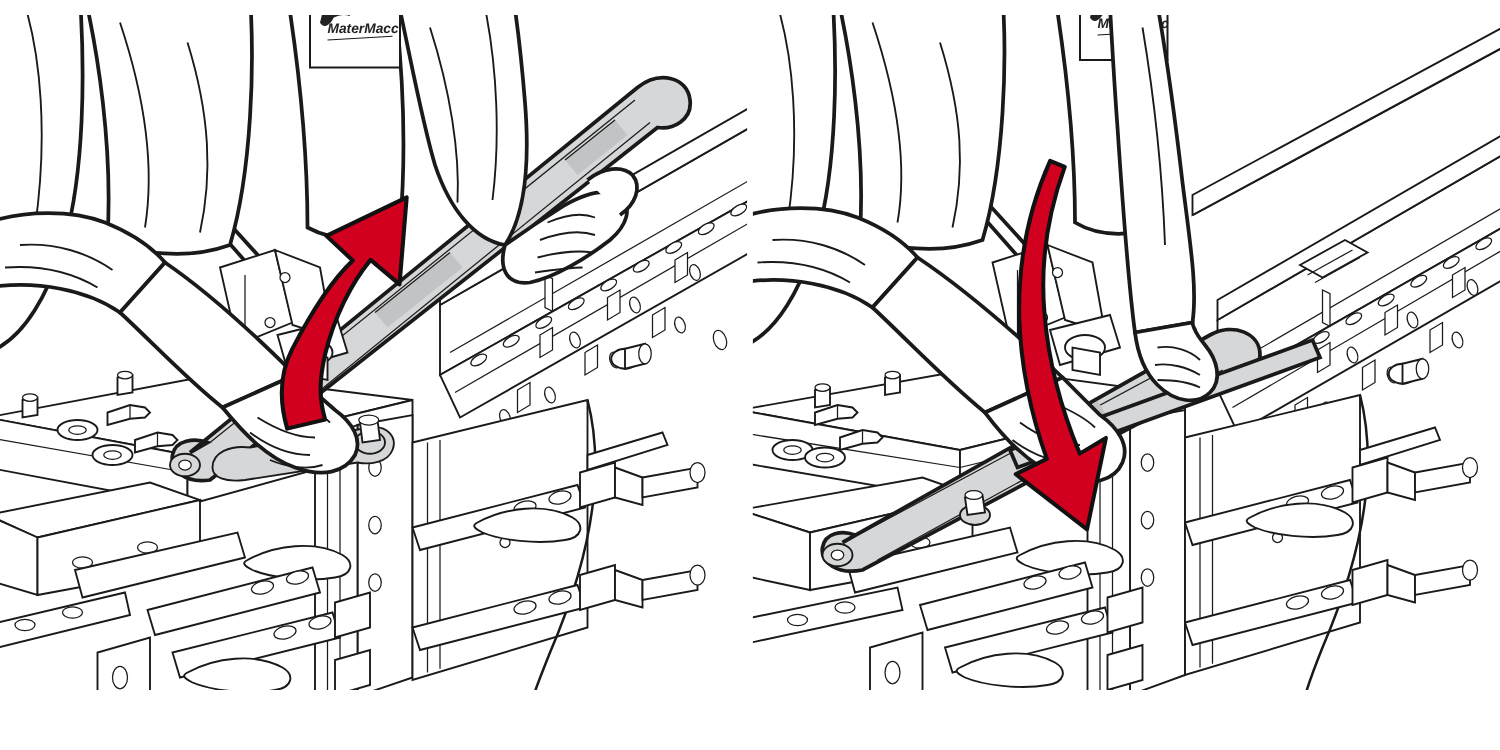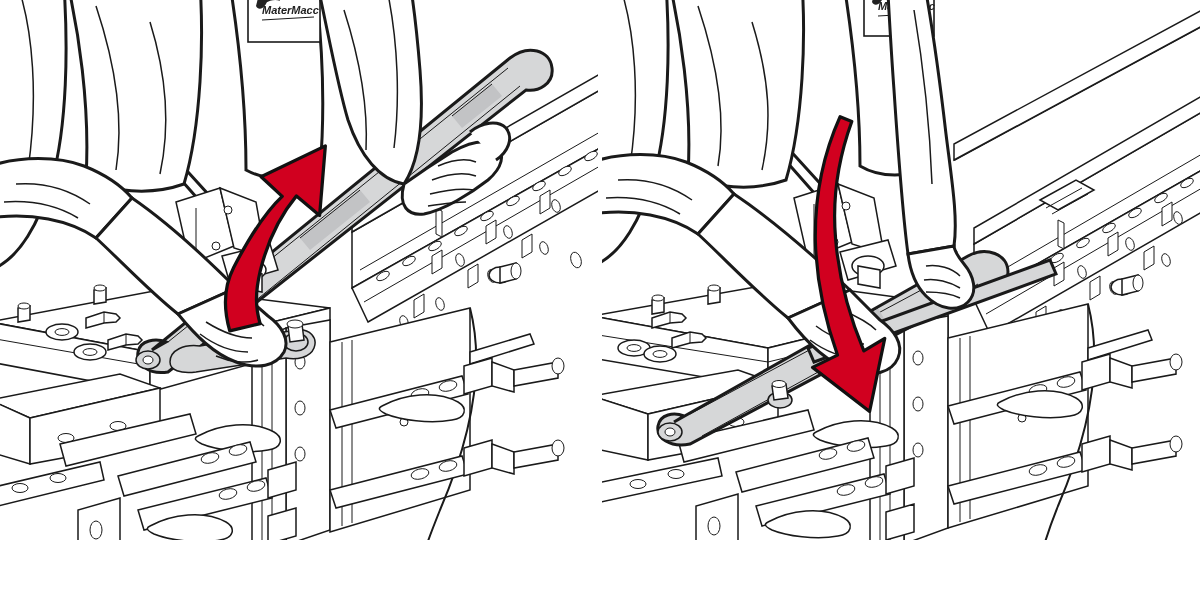--- a/index.html
+++ b/index.html
@@ -1,20 +1,20 @@
 <!DOCTYPE html>
 <html><head>
 <meta charset="utf-8">
 <title>MaterMacc Technical Illustration</title>
 <style>
   html,body{margin:0;padding:0;background:#ffffff;}
   body{width:1200px;height:600px;overflow:hidden;
        font-family:"Liberation Sans",sans-serif;}
   #stage{position:relative;width:1200px;height:600px;background:#fff;}
-  .panel{position:absolute;top:0;height:540px;width:598px;background:#fff;overflow:hidden;}
+  .panel{position:absolute;top:12px;height:540px;width:598px;background:#fff;overflow:hidden;}
   #panel-left{left:0;}
   #panel-right{left:602px;}
   .panel svg{display:block;width:100%;height:100%;}
   #panel-divider{position:absolute;top:0;left:598px;width:4px;height:600px;background:#ffffff;}
   .ln{fill:none;stroke:#1a1a1a;vector-effect:non-scaling-stroke;}
   .w1{stroke-width:1;}
   .w15{stroke-width:1.5;}
   .w2{stroke-width:2;}
   .w3{stroke-width:3;}
   .fw{fill:#ffffff;}

